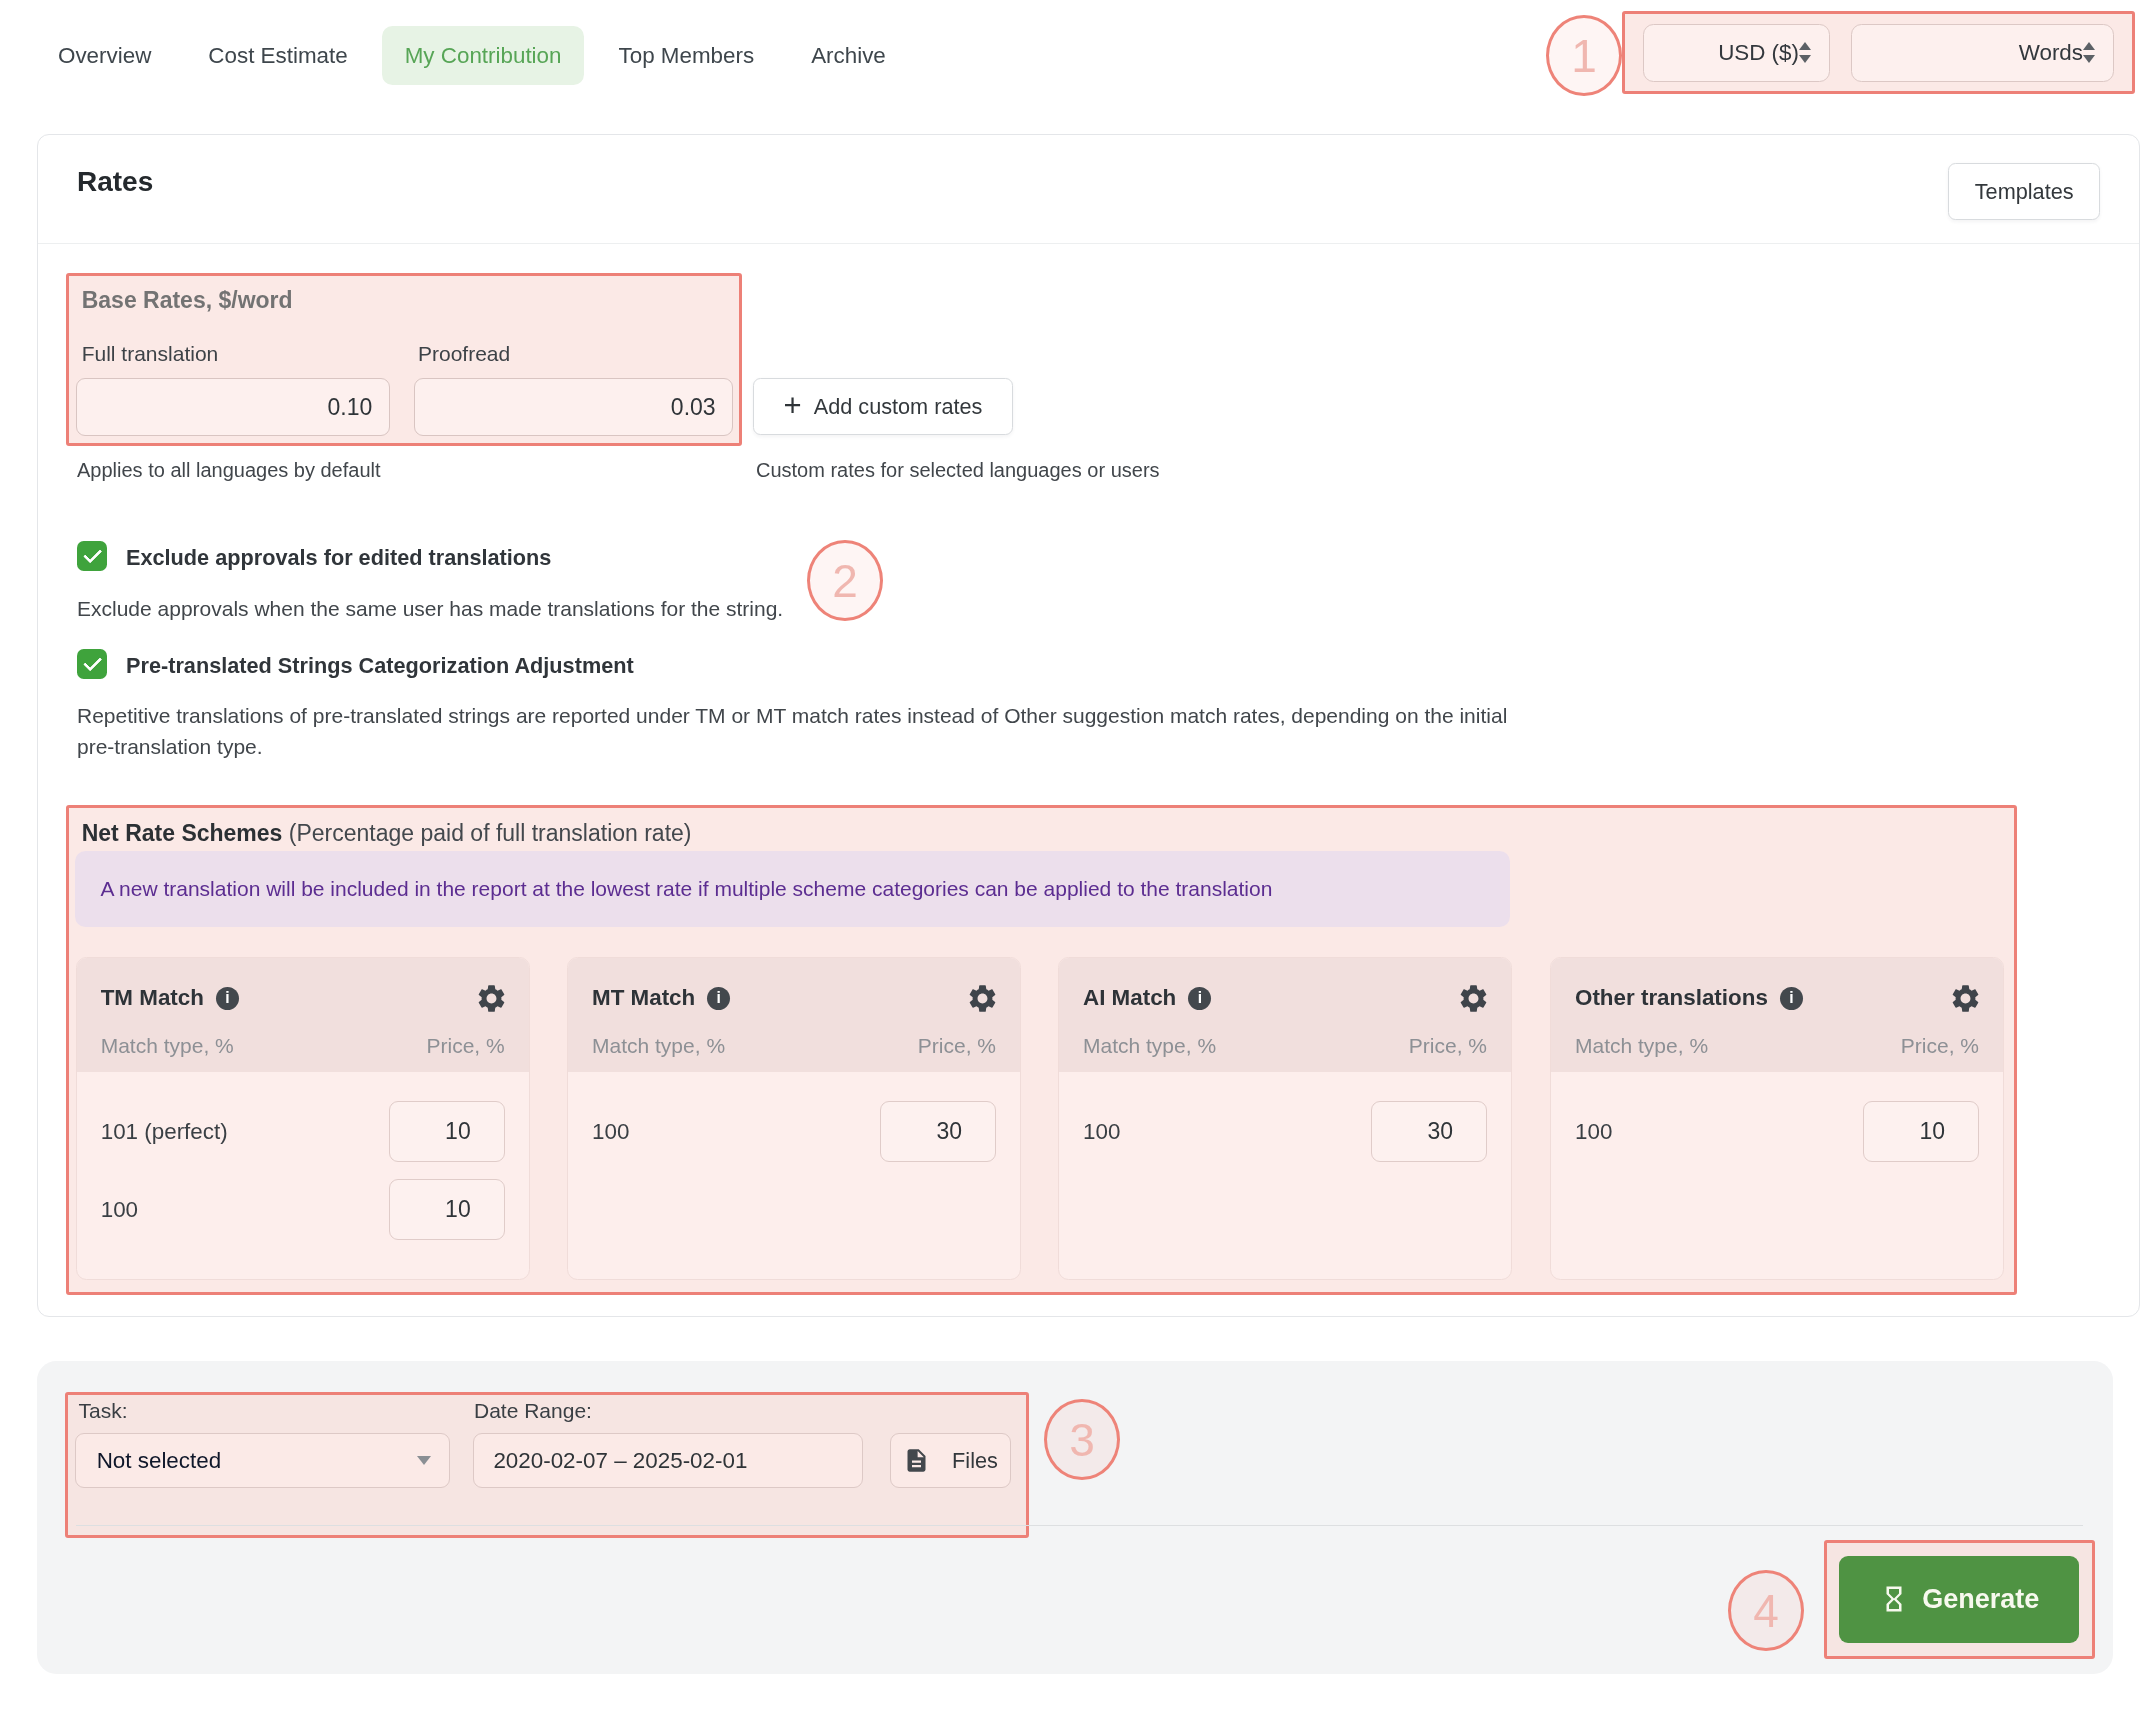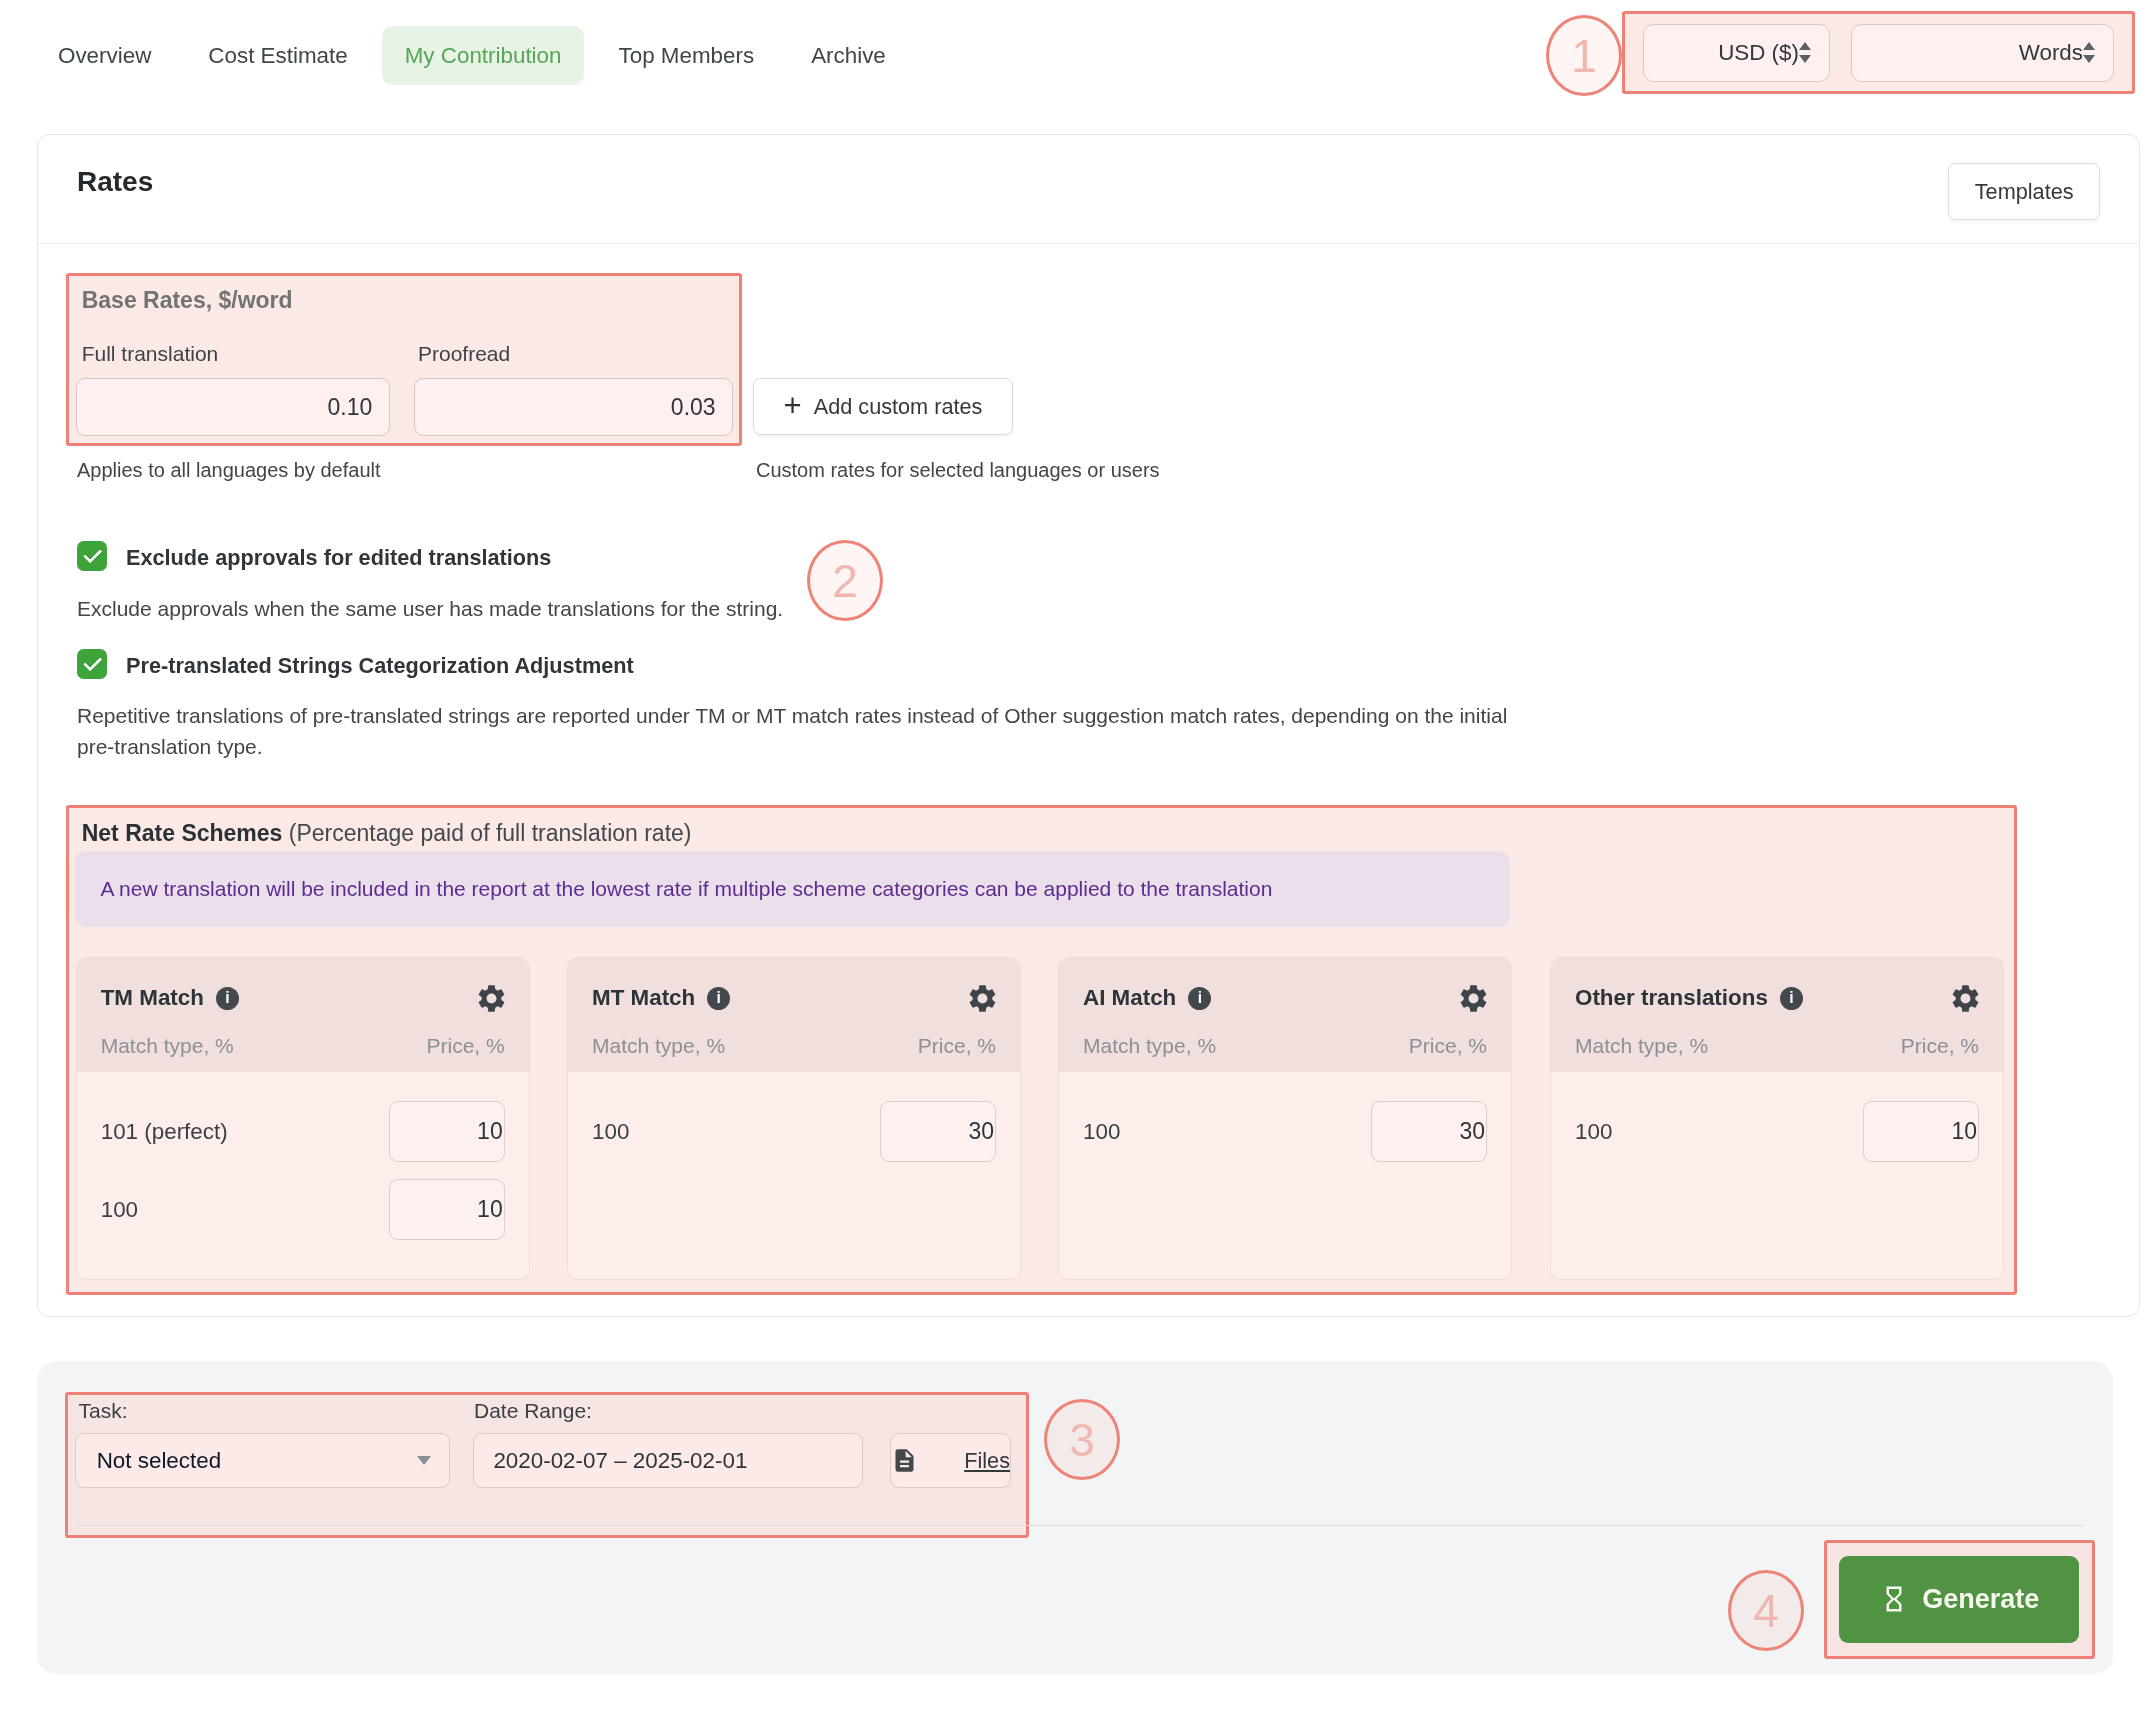--- a/index.html
+++ b/index.html
@@ -87,40 +87,40 @@
     display:inline-flex;align-items:center;justify-content:center;
     font-size:15.7px;font-weight:700;font-style:normal;cursor:pointer;
   }
   .gear{position:absolute;right:21px;top:24px;width:33px;height:33px;cursor:pointer;}
   .gear svg{width:33px;height:33px;fill:#3f444a;}
   .colhead{position:absolute;top:76px;font-size:21px;color:#8d9095;}
   .colhead.l{left:24px;} .colhead.r{right:24px;}
   .mrow-label{position:absolute;left:24px;font-size:22.4px;color:#3a3f44;height:61px;line-height:61px;}
   .price-input{
     position:absolute;right:24px;width:116px;height:61px;background:#fdf1ef;border:1.5px solid #e0ccc9;
-    border-radius:9px;box-sizing:border-box;text-align:right;padding:0 1px;font-size:23px;color:#2f3438;
+    border-radius:9px;box-sizing:border-box;text-align:right;padding:0 33px;font-size:23px;color:#2f3438;
     font-family:"Liberation Sans",sans-serif;outline:none;
   }
   
   .panel{
     position:absolute;left:37px;top:1361px;width:2076px;height:313px;
     background:#f3f4f5;border-radius:19.4px;
   }
   .task-hl{left:28px;top:31px;width:964px;height:146px;background:#f6e5e2;}
   .panel-label{position:absolute;top:3.7px;font-size:21px;color:#3a3f44;}
   .task-select,.date-input,.files-btn{
     position:absolute;top:38px;height:55px;background:#fbeae7;border:1.5px solid #ddc9c6;border-radius:9px;
     box-sizing:border-box;display:flex;align-items:center;
   }
   .task-select{left:6.7px;width:375px;justify-content:space-between;padding:0 18px 0 21px;cursor:pointer;}
   .task-select .val{font-size:22.4px;color:#0f172a;}
   .caret{width:0;height:0;border-left:7.5px solid transparent;border-right:7.5px solid transparent;border-top:9px solid #8a8f94;}
   .date-input{left:405px;width:390px;padding:0 19.4px;font-size:22.4px;color:#2f3438;background:#fbeae7;
     font-family:"Liberation Sans",sans-serif;outline:none;}
-  .files-btn{left:822px;width:121px;justify-content:space-between;gap:22px;cursor:pointer;font-size:21.7px;color:#33383c;text-decoration:underline;}
+  .files-btn{left:822px;width:121px;justify-content:center;gap:22px;cursor:pointer;font-size:21.7px;color:#33383c;}
   .files-btn svg{width:27px;height:27px;fill:#43484d;}
   .panel-divider{position:absolute;left:39px;top:164px;width:2007px;border-top:1.5px solid #dddfe1;}
   .gen-hl{left:1787px;top:179px;width:271px;height:119px;background:#f6e5e2;}
   .generate-btn{
     position:absolute;left:12px;top:12.7px;width:240px;height:87px;background:#4f9343;border-radius:9px;
     display:flex;align-items:center;justify-content:center;gap:13.4px;cursor:pointer;border:none;
   }
   .generate-btn svg{width:30px;height:30px;fill:#f7f9ee;}
   .generate-btn span{font-size:27px;font-weight:700;color:#f7f9ee;}
 </style>

